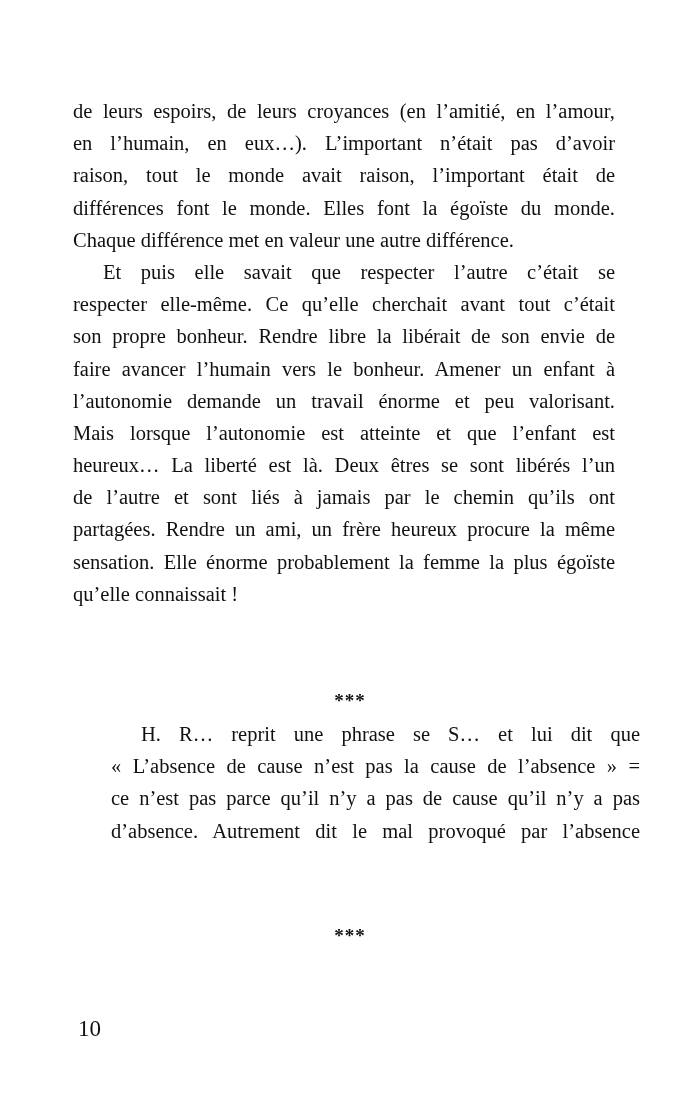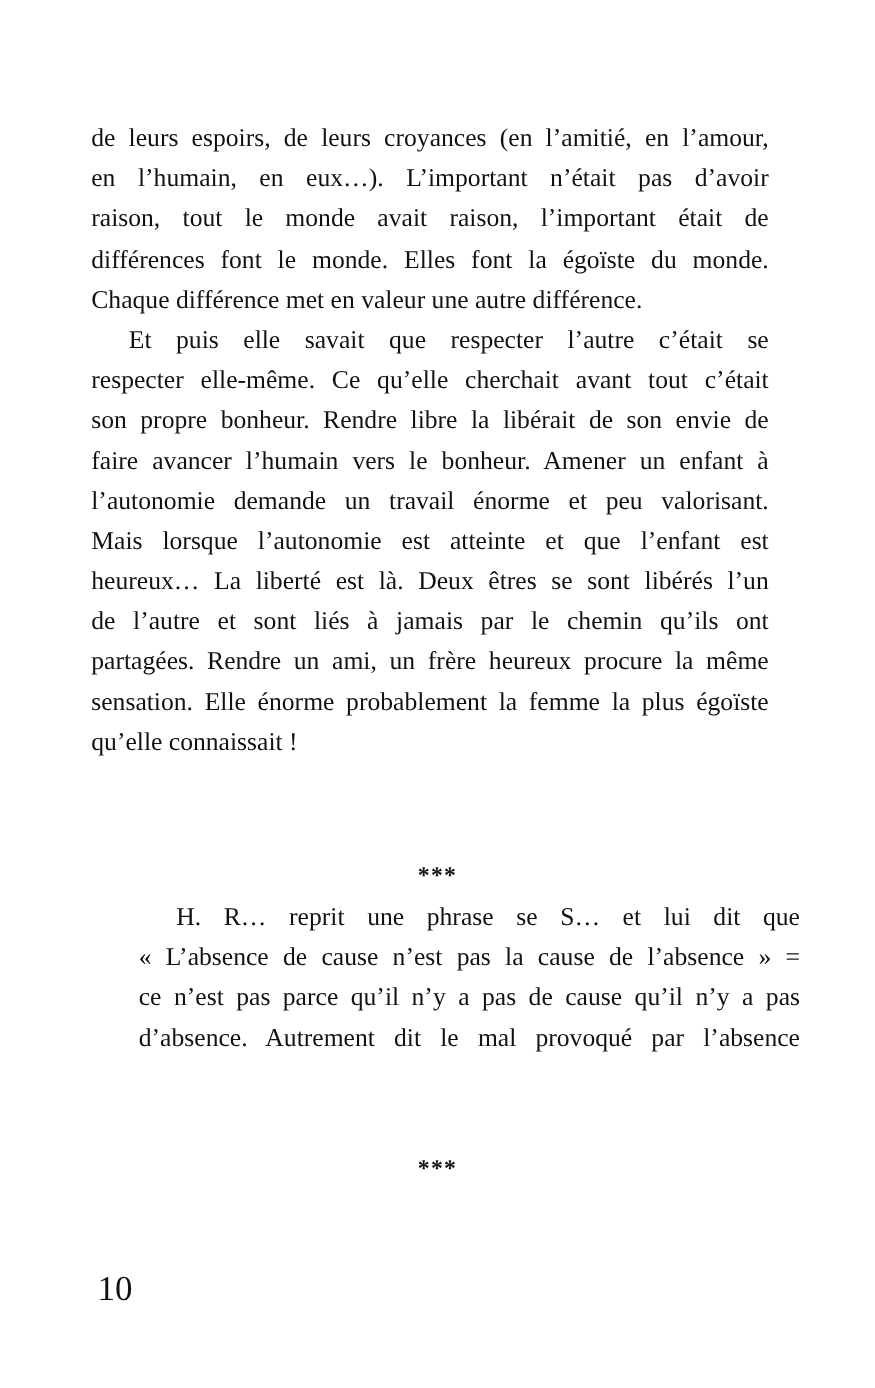--- a/index.html
+++ b/index.html
@@ -7,21 +7,21 @@
       font-family:"Liberation Serif","DejaVu Serif",serif; color:#111; }
     .block { position:absolute; font-size:20.5px; line-height:32.2px; }
     .line { display:block; white-space:nowrap; text-align:justify; text-align-last:justify; height:32.2px; }
     .line.last { text-align-last:left; }
     .line.indent { padding-left:30px; }
     #block1 { left:73px; top:95px; width:542px; }
     #block2 { left:86px; top:718px; width:529px;margin-left:25px; }
     .sep { position:absolute; left:0; width:700px; text-align:center; font-size:19px; letter-spacing:1px; font-weight:bold; }
     #sep1 { top:690px; }
     #sep2 { top:925px; }
-    #page-number { position:absolute; left:78px; top:1016px; font-size:28px; }
+    #page-number { position:absolute; left:78px; top:1016px; font-size:23px; }
   </style>
 </head>
 <body>
 
 <div id="block1" class="block">
   <span class="line">de leurs espoirs, de leurs croyances (en l’amitié, en l’amour,</span>
   <span class="line">en l’humain, en eux…). L’important n’était pas d’avoir</span>
   <span class="line">raison, tout le monde avait raison, l’important était de</span>
   <span class="line">différences font le monde. Elles font la égoïste du monde.</span>
   <span class="line last">Chaque différence met en valeur une autre différence.</span>

